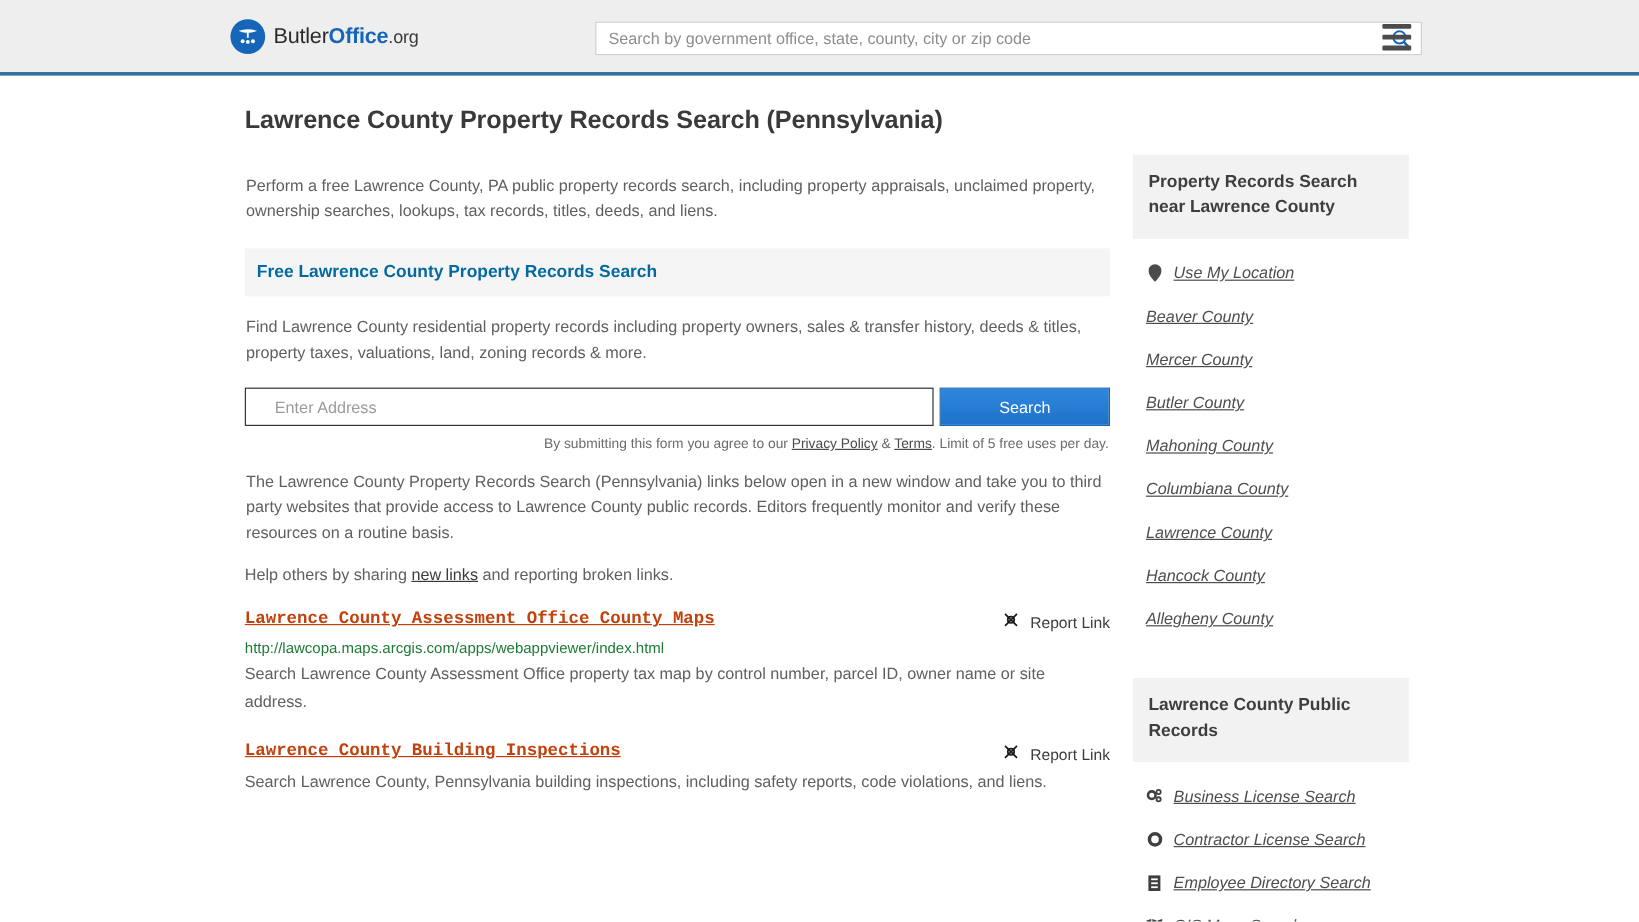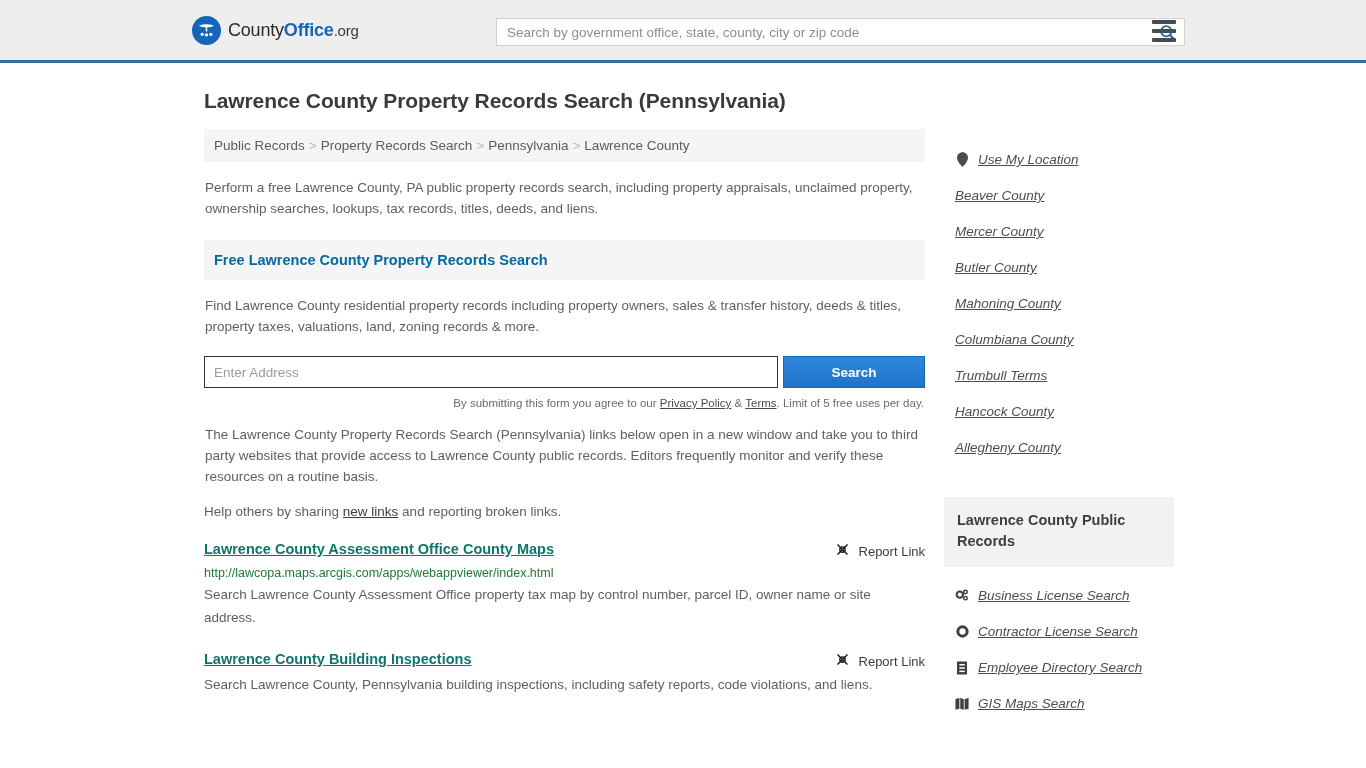--- a/index.html
+++ b/index.html
@@ -108,47 +108,47 @@
   }
   .sec-body { font-size: 13.5px; color: #5f5f5f; line-height: 21px; padding: 0 1px; }
   .sec-body.top { margin-top: 15px; }
 
   
   .form-row { display: flex; margin-top: 19px; gap: 5px; }
   .addr-input {
     width: 575px; height: 32px;
     border: 1px solid #333333;
     font-size: 13.5px; color: #333;
-    padding: 0 9px; outline: none;
+    padding: 0 24px; outline: none;
     font-family: "Liberation Sans", sans-serif;
   }
   .addr-input::placeholder { color: #9b9b9b; }
   .do-search {
     width: 142px; height: 32px;
     background: linear-gradient(to bottom, #2f87dd 0%, #1e73c8 100%);
     border: 1px solid #1a66b3;
-    color: #ffffff; font-size: 13.5px; font-weight: bold;
+    color: #ffffff; font-size: 13.5px; font-weight: normal;
     cursor: pointer;
     font-family: "Liberation Sans", sans-serif;
   }
   .legal {
     text-align: right; font-size: 11.5px; color: #6b6b6b;
     margin-top: 9px; padding-right: 1px;
   }
   .legal a { color: #4a4a4a; text-decoration: underline; }
 
   
   .helper { font-size: 13.5px; color: #5f5f5f; margin-top: 17px; }
   .helper a { color: #3c3c3c; text-decoration: underline; }
 
   .link-item { margin-top: 22px; }
   .link-top { display: flex; justify-content: space-between; align-items: flex-start; }
   .link-title {
-    font-size: 14.5px; font-weight: bold; color: #0f766e;
-    text-decoration: underline; cursor: pointer;
+    font-size: 14.5px; font-weight: bold; color: #c2410c;
+    text-decoration: underline; cursor: pointer; font-family: Liberation Mono, monospace;
   }
   .report {
     display: flex; align-items: center; gap: 9px;
     font-size: 13px; color: #3c3c3c; cursor: pointer;
     white-space: nowrap; padding-top: 1px;
   }
   .link-url {
     font-size: 12.5px; color: #1f7a36; margin-top: 6px; word-break: break-all;
   }
   .link-desc { font-size: 13.5px; color: #5f5f5f; line-height: 23px; margin-top: 3px; }
@@ -180,21 +180,21 @@
   <div class="logo-wrap">
     <span class="logo-mark">
       <svg width="23" height="23" viewBox="0 0 24 24">
         <path d="M4 7 Q12 4 20 7 Q16 9 12 8.5 Q8 9 4 7 Z" fill="#ffffff"></path>
         <path d="M12 8 L12 13" stroke="#ffffff" stroke-width="1.6"></path>
         <circle cx="7.5" cy="16" r="1.7" fill="#ffffff"></circle>
         <circle cx="12" cy="16.6" r="1.7" fill="#ffffff"></circle>
         <circle cx="16.5" cy="16" r="1.7" fill="#ffffff"></circle>
       </svg>
     </span>
-    <span class="logo-text"><span class="county">County</span><span class="blue">Office</span><span class="org">.org</span></span>
+    <span class="logo-text"><span class="county">Butler</span><span class="blue">Office</span><span class="org">.org</span></span>
   </div>
 
   <div class="search-wrap">
     <input class="search-input" type="text" placeholder="Search by government office, state, county, city or zip code" style="">
     <button class="search-btn-icon">
       <svg width="17" height="17" viewBox="0 0 20 20">
         <circle cx="8.5" cy="8.5" r="6" fill="none" stroke="#1565b8" stroke-width="2"></circle>
         <line x1="13" y1="13" x2="18" y2="18.5" stroke="#1565b8" stroke-width="2.4"></line>
       </svg>
     </button>
@@ -207,23 +207,20 @@
   </div>
 </div>
 
 <div class="page">
   <h1 class="page-title">Lawrence County Property Records Search (Pennsylvania)</h1>
 
   <div class="content">
 
     <div class="main-col">
 
-      <div class="breadcrumb">
-        <a href="#">Public Records</a><span class="sep">&gt;</span><a href="#">Property Records Search</a><span class="sep">&gt;</span><a href="#">Pennsylvania</a><span class="sep">&gt;</span><a href="#">Lawrence County</a>
-      </div>
 
       <p class="intro">Perform a free Lawrence County, PA public property records search, including property appraisals, unclaimed property, ownership searches, lookups, tax records, titles, deeds, and liens.</p>
 
       <div class="sec-head">Free Lawrence County Property Records Search</div>
       <p class="sec-body top">Find Lawrence County residential property records including property owners, sales &amp; transfer history, deeds &amp; titles, property taxes, valuations, land, zoning records &amp; more.</p>
 
       <div class="form-row">
         <input class="addr-input" type="text" placeholder="Enter Address" style="">
         <button class="do-search">Search</button>
       </div>
@@ -264,20 +261,21 @@
             <span>Report Link</span>
           </div>
         </div>
         <div class="link-desc">Search Lawrence County, Pennsylvania building inspections, including safety reports, code violations, and liens.</div>
       </div>
 
     </div>
 
     <div class="side-col">
 
+      <div class="side-head">Property Records Search near Lawrence County</div>
 
       <div class="side-link">
         <span class="ic">
           <svg width="11" height="15" viewBox="0 0 12 16">
             <path d="M6 0 C2.7 0 0 2.7 0 6 C0 10.5 6 16 6 16 C6 16 12 10.5 12 6 C12 2.7 9.3 0 6 0 Z" fill="#4b4b4b"></path>
           </svg>
         </span>
         <a href="#">Use My Location</a>
       </div>
 
@@ -290,21 +288,21 @@
       <div class="side-link">
         <a href="#">Butler County</a>
       </div>
       <div class="side-link">
         <a href="#">Mahoning County</a>
       </div>
       <div class="side-link">
         <a href="#">Columbiana County</a>
       </div>
       <div class="side-link">
-        <a href="#">Trumbull Terms</a>
+        <a href="#">Lawrence County</a>
       </div>
       <div class="side-link">
         <a href="#">Hancock County</a>
       </div>
       <div class="side-link">
         <a href="#">Allegheny County</a>
       </div>
 
       <div class="side-head side-block-2">Lawrence County Public Records</div>
 

